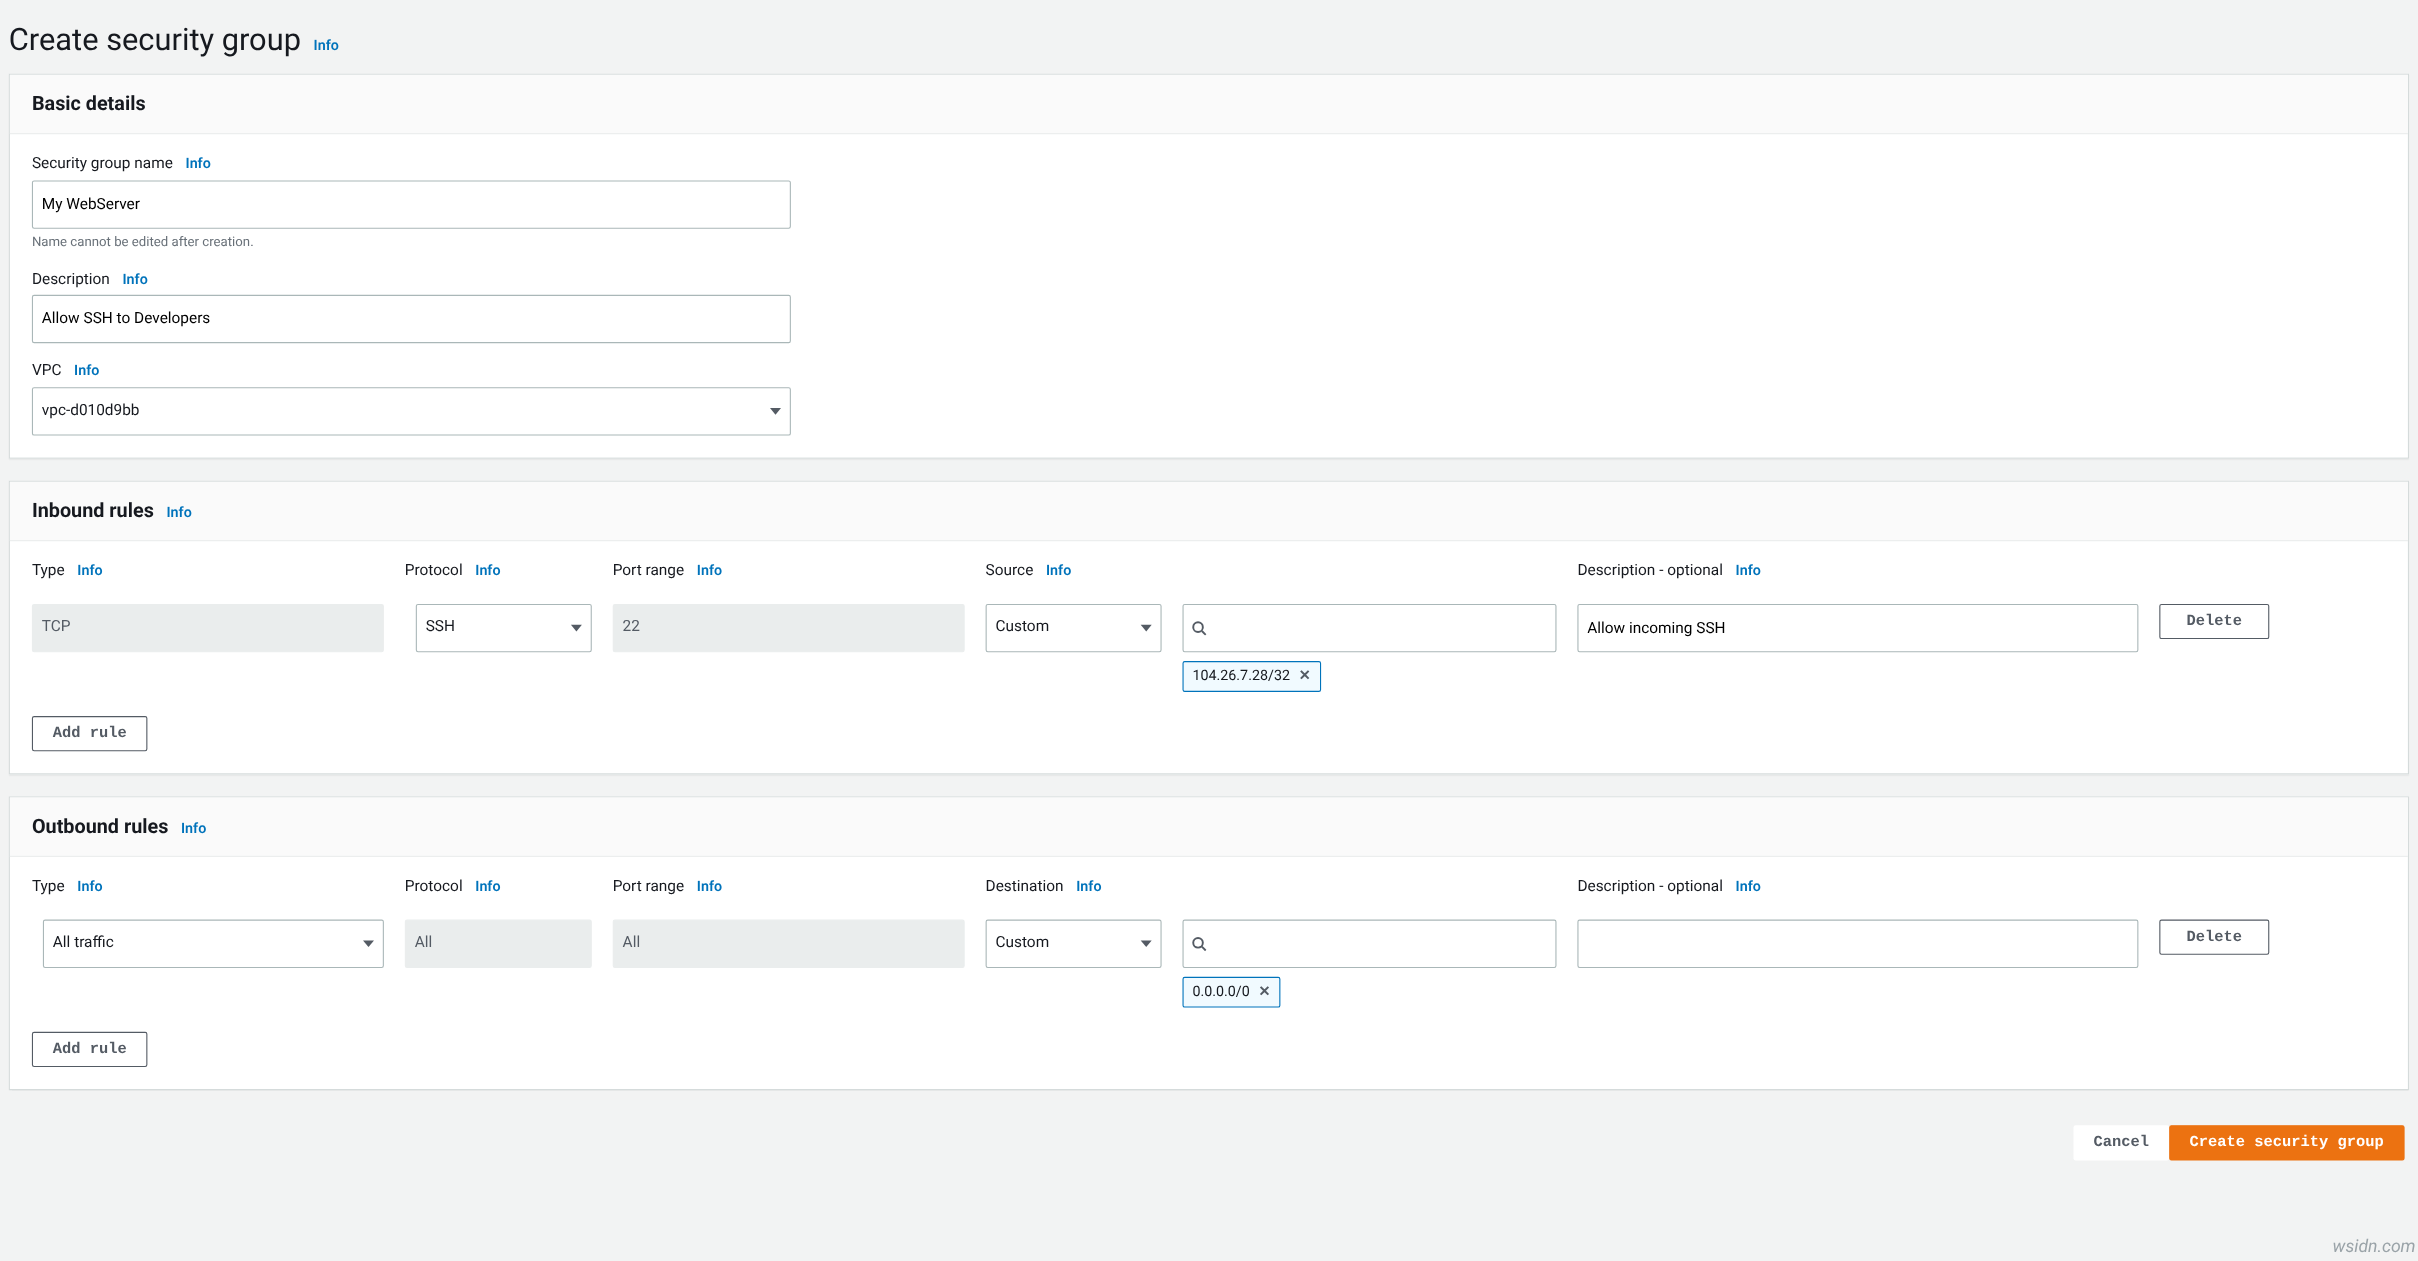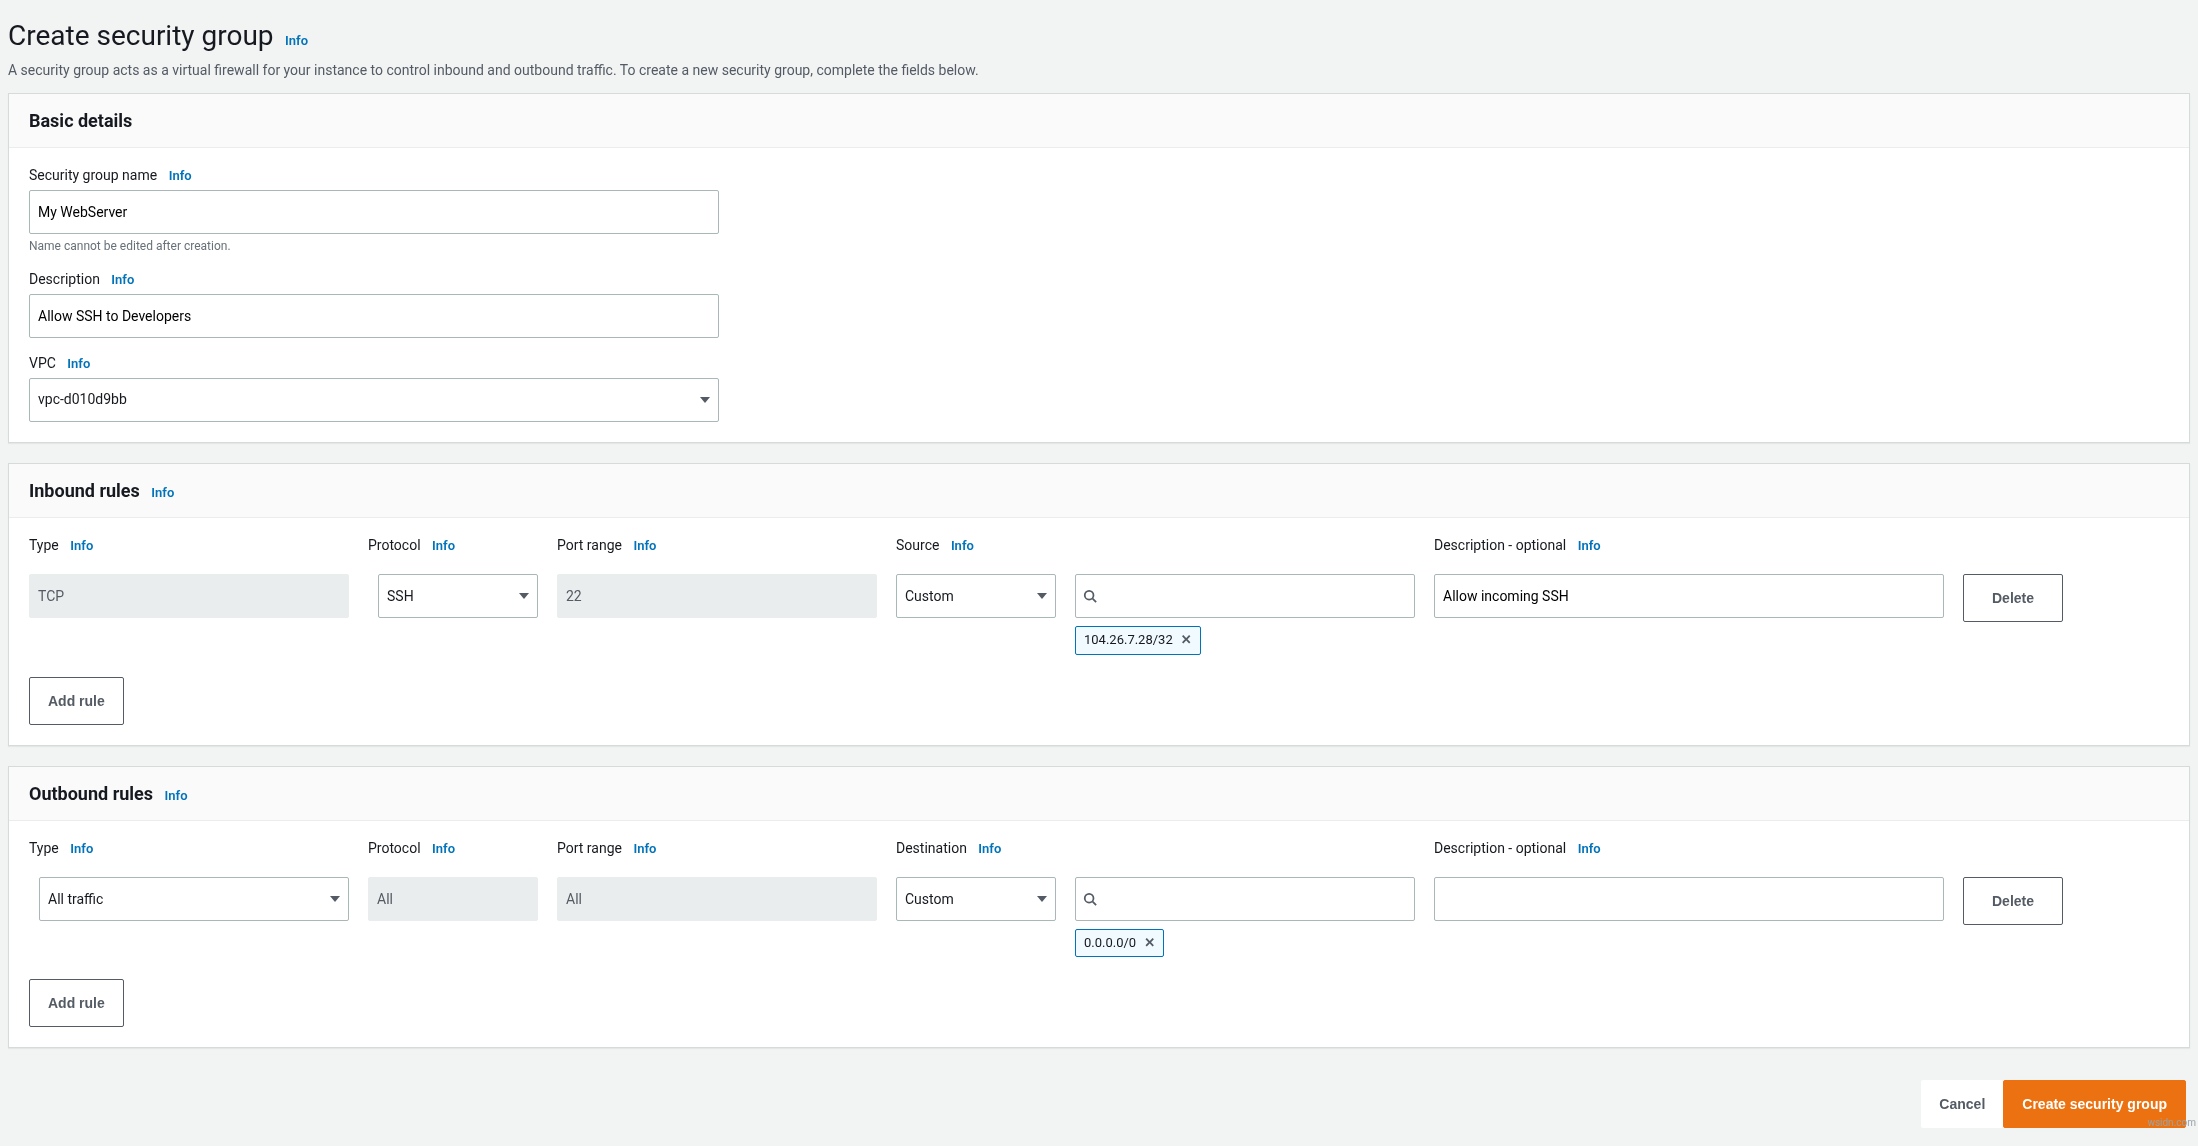--- a/index.html
+++ b/index.html
@@ -100,30 +100,30 @@
   grid-template-columns: 320px 170px 320px 160px 340px 510px 100px;
   column-gap: 12px;
   row-gap: 6px;
   gap: 19px;
 }
 .col-label { font-size: 14px; font-weight: 400; }
 .btn {
   display: inline-flex;
   align-items: center;
   justify-content: center;
-  height: 48px;
+  height: 32px;
   padding: 0 18px;
   border: 1px solid #545b64;
   background: #fff;
   color: #545b64;
   font-weight: 700;
   font-size: 14px;
   border-radius: 2px;
   cursor: pointer;
-  font-family: Liberation Sans, sans-serif;
+  font-family: Liberation Mono, monospace;
   text-align: right;
 }
 .btn-primary {
   background: #ec7211;
   border-color: #ec7211;
   color: #fff;
 }
 .chips {
   margin-top: 8px;
   display: flex;
@@ -158,34 +158,34 @@
 .add-rule-row { margin-top: 22px; }
 .footer-actions {
   display: flex;
   justify-content: flex-end;
   gap: 0;
   padding: 12px 4px 4px 4px;
 }
 .wm {
   position: fixed;
   right: 2px;
-  bottom: 16px;
-  font-size: 10px;
+  bottom: 2px;
+  font-size: 16px;
   color: #9aa3a8;
+  font-style: italic;
 }
 </style>
 </head>
 <body>
 
 <div class="page">
 
   <div class="page-header">
     <span class="page-title">Create security group</span>
     <a class="info-link">Info</a>
-    <div class="page-sub">A security group acts as a virtual firewall for your instance to control inbound and outbound traffic. To create a new security group, complete the fields below.</div>
   </div>
 
   <div class="panel">
     <div class="panel-header">
       <span class="panel-title">Basic details</span>
     </div>
     <div class="panel-body">
 
       <div class="field-block">
         <div class="label-row">

